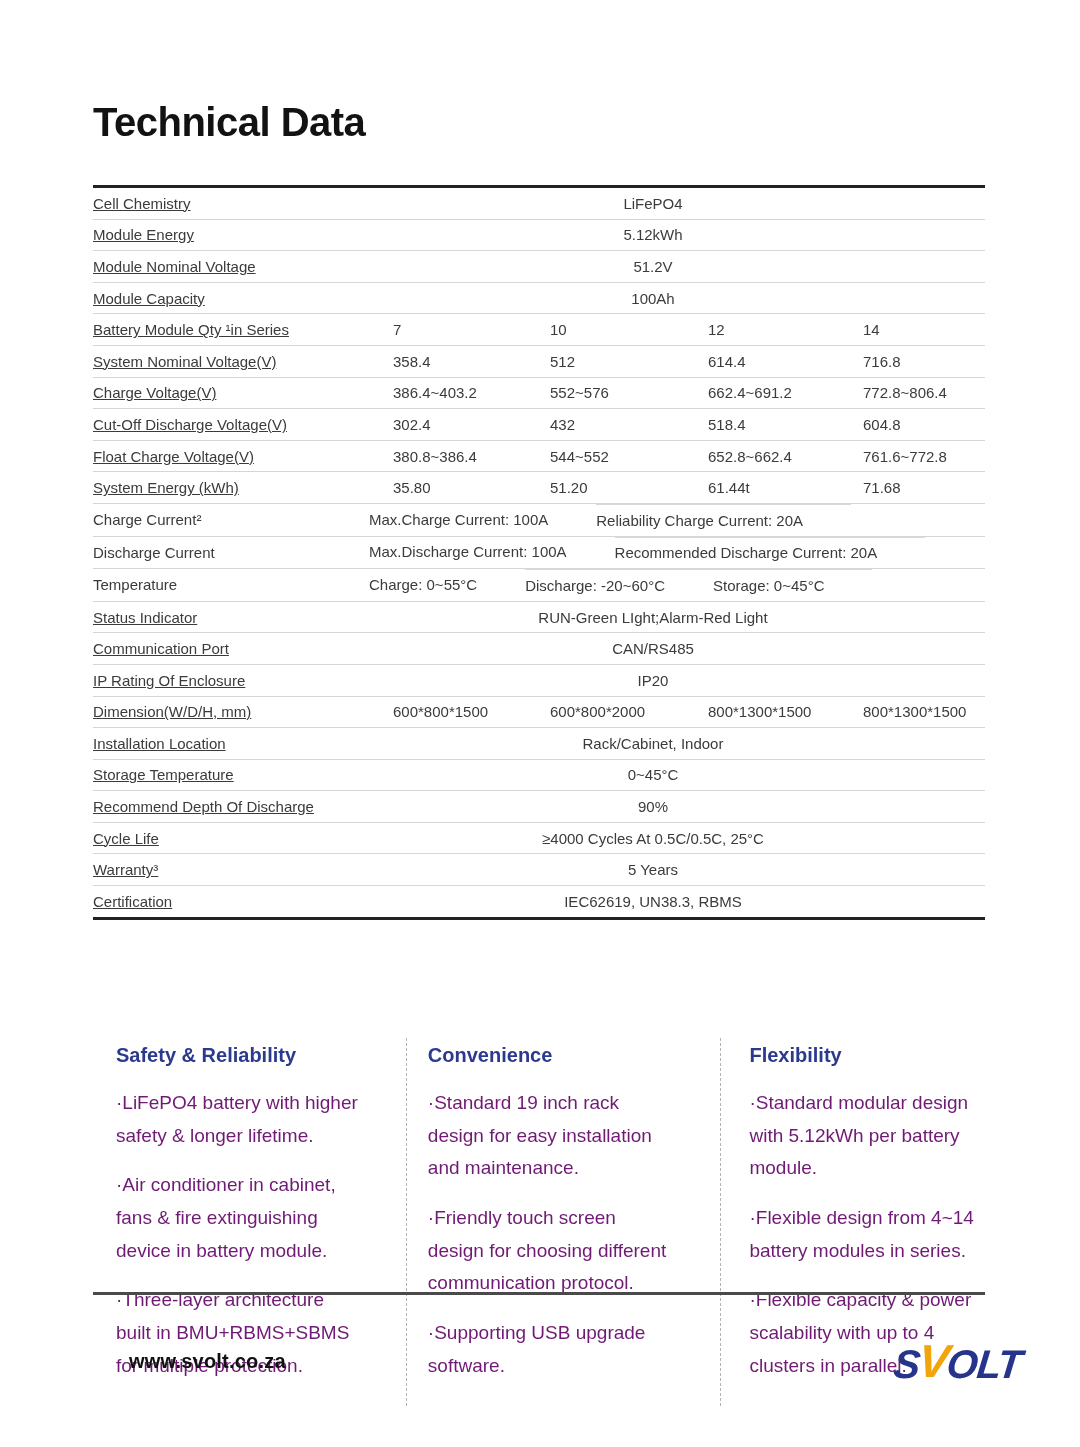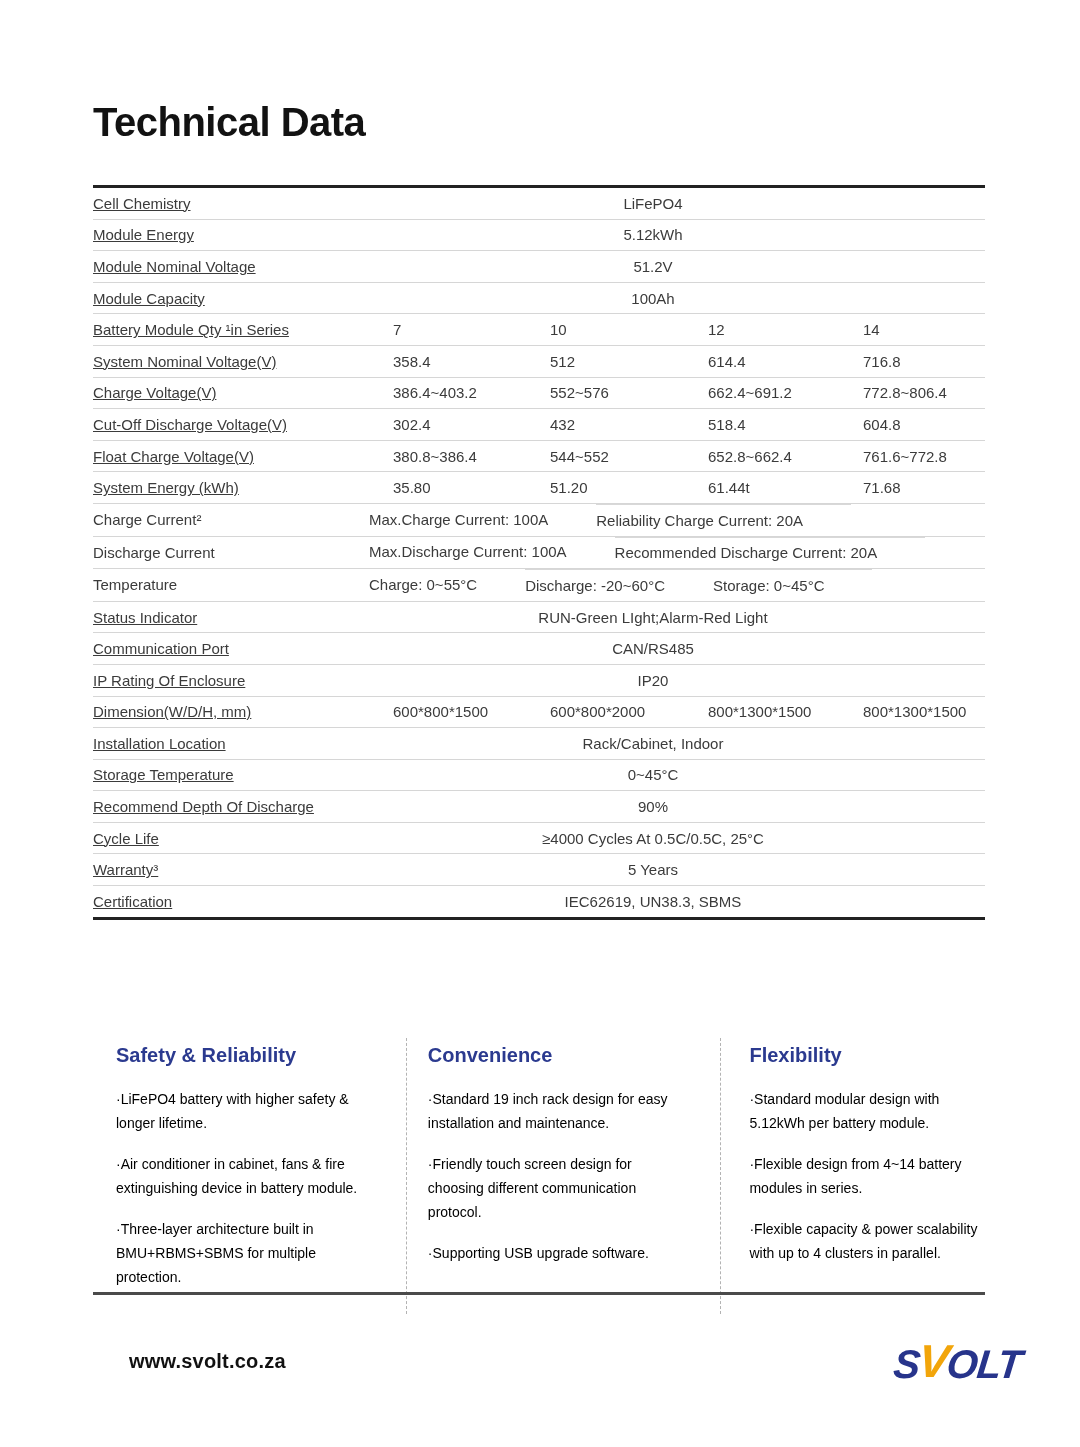--- a/index.html
+++ b/index.html
@@ -89,23 +89,23 @@
   .feature-col:nth-child(2) { width: 315px; border-left: 1px dashed #b3b3b3; padding-left: 21px; }
   .feature-col:nth-child(3) { width: 287px; border-left: 1px dashed #b3b3b3; padding-left: 28px; padding-right: 0; }
   .feature-col h2 {
     margin: 0 0 20px 0;
     font-size: 20px;
     font-weight: 700;
     color: #2b3a8f;
   }
   .feature-col p {
     margin: 0 0 17px 0;
-    font-size: 14px;
+    font-size: 19px;
     line-height: 1.72;
-    color: #000000;
+    color: #701a75;
   }
   .feature-col p:last-child { margin-bottom: 0; }
   .features-rule {
     position: absolute;
     left: 93px;
     top: 1292px;
     width: 892px;
     height: 0;
     border-top: 3px solid #4a4a4a;
   }
@@ -274,21 +274,21 @@
       <div class="row single">
         <div class="cell label">Cycle Life</div>
         <div class="value-center">≥4000 Cycles At 0.5C/0.5C, 25°C</div>
       </div>
       <div class="row single">
         <div class="cell label">Warranty³</div>
         <div class="value-center">5 Years</div>
       </div>
       <div class="row single">
         <div class="cell label">Certification</div>
-        <div class="value-center">IEC62619, UN38.3, SBMS</div>
+        <div class="value-center">IEC62619, UN38.3, RBMS</div>
       </div>
     </div>
 
   <div class="features" id="features">
       <div class="feature-col">
         <h2>Safety &amp; Reliability</h2>
         <p>·LiFePO4 battery with higher safety &amp; longer lifetime.</p>
         <p>·Air conditioner in cabinet, fans &amp; fire extinguishing device in battery module.</p>
         <p>·Three-layer architecture built in BMU+RBMS+SBMS for multiple protection.</p>
       </div>

